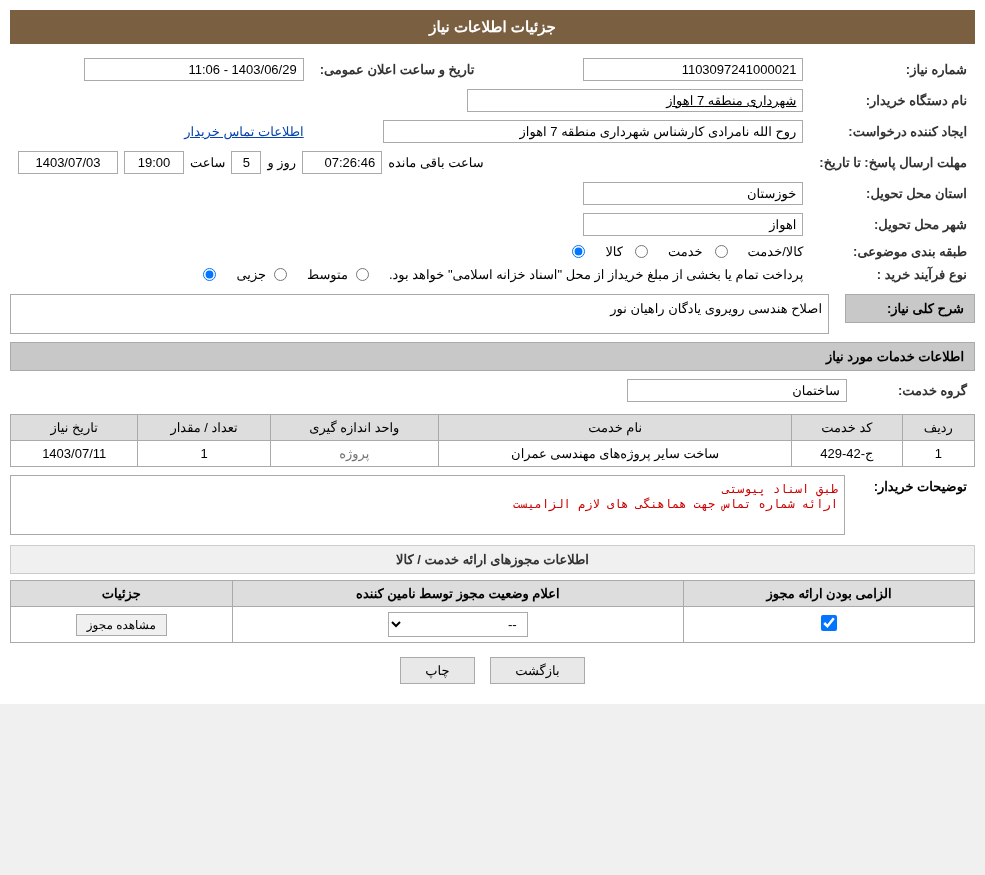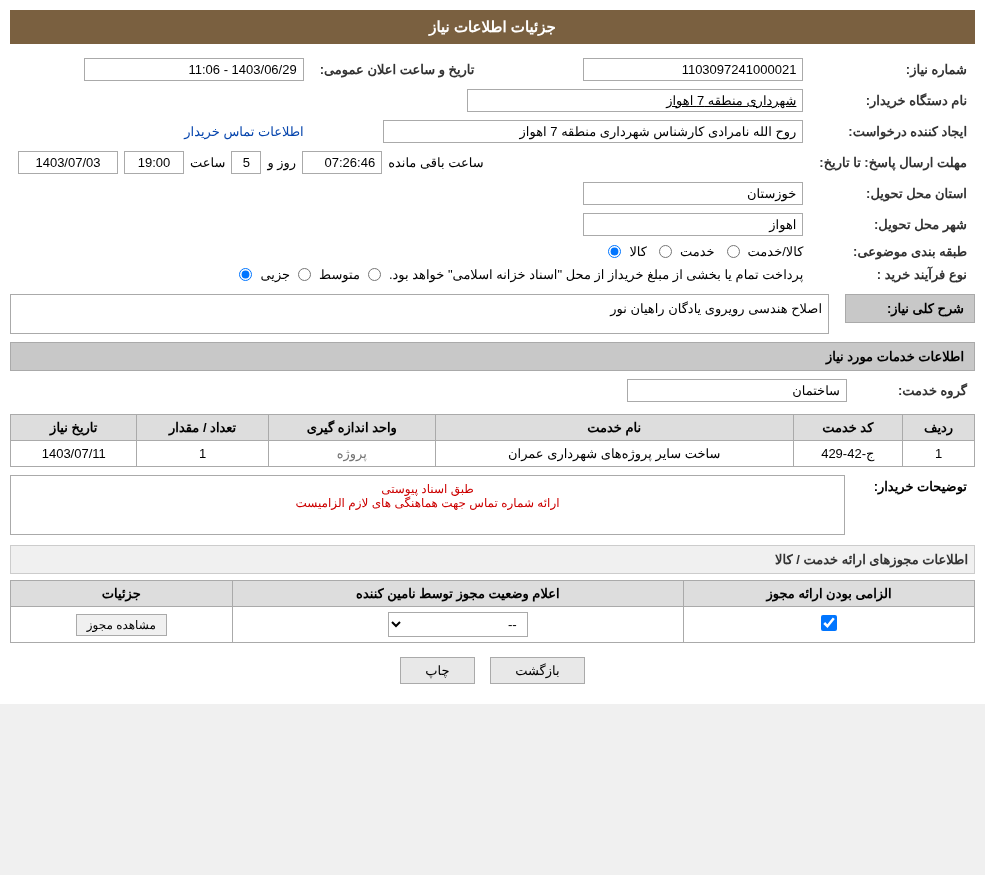--- a/index.html
+++ b/index.html
@@ -54,20 +54,21 @@
     .input-wide {
       width: 336px;
       text-decoration: underline;
     }
     .input-medium {
       width: 220px;
       margin-left: 32px;
     }
     .link-blue {
       color: #0645ad;
+      text-decoration: underline;
       cursor: pointer;
     }
     .datetime-row {
       display: flex;
       align-items: center;
       gap: 6px;
       justify-content: flex-end;
     }
     .date-input {
       border: 1px solid #aaa;
@@ -99,21 +100,21 @@
     }
     .radio-group {
       display: inline-flex;
       gap: 12px;
       align-items: center;
       direction: rtl;
     }
     .radio-item {
       display: flex;
       align-items: center;
-      gap: 8px;
+      gap: 20px;
     }
     .section-header {
       background: #c8c8c8;
       padding: 6px 10px;
       font-weight: bold;
       text-align: right;
       margin: 8px 0 4px 0;
       border: 1px solid #aaa;
     }
     .description-box {
@@ -128,32 +129,33 @@
     .data-table {
       width: 100%;
       border-collapse: collapse;
       margin: 8px 0;
     }
     .data-table th {
       background: #ddd;
       border: 1px solid #aaa;
       padding: 5px 8px;
       text-align: center;
-      font-weight: bold;
+      font-weight: normal;
     }
     .data-table td {
       border: 1px solid #aaa;
       padding: 5px 8px;
       text-align: center;
     }
     .data-table tr:nth-child(even) {
       background: #f9f9f9;
     }
     .mojoz-header {
       background: #f0f0f0;
+      text-align: center;
       padding: 6px;
       margin: 10px 0 6px 0;
       border: 1px solid #ccc;
       font-weight: bold;
       color: #333;
     }
     .mojoz-table {
       width: 100%;
       border-collapse: collapse;
       margin: 6px 0;
@@ -336,31 +338,31 @@
         <th>نام خدمت</th>
         <th>واحد اندازه گیری</th>
         <th>تعداد / مقدار</th>
         <th>تاریخ نیاز</th>
       </tr>
     </thead>
     <tbody id="khedamat-body">
     <tr>
     <td>1</td>
     <td>ج-42-429</td>
-    <td>ساخت سایر پروژه‌های شهرداری عمران</td>
+    <td>ساخت سایر پروژه‌های مهندسی عمران</td>
     <td style="color:#737373; cursor:pointer;">پروژه</td>
     <td>1</td>
     <td>1403/07/11</td>
   </tr>
       </tbody>
   </table>
 
   <div style="display:flex; align-items:flex-start; margin:6px 0;">
     <div style="font-weight:bold; width:130px; text-align:right; padding-right:8px; padding-top:4px; flex-shrink:0;">توضیحات خریدار:</div>
-    <div style="flex:1; border:1px solid #aaa; padding:6px; min-height:60px; background:#fff; text-align:center; direction:rtl; color:#c00; font-size:12px;">
+    <div style="flex:1; border:1px solid #aaa; padding:6px; min-height:60px; background:#fff; text-align:right; direction:rtl; color:#c00; font-size:12px;font-family:Liberation Mono, monospace;">
       <div>طبق اسناد پیوستی</div>
       <div>ارائه شماره تماس جهت هماهنگی های لازم الزامیست</div>
     </div>
   </div>
 
   <div class="mojoz-header">اطلاعات مجوزهای ارائه خدمت / کالا</div>
 
   <table class="mojoz-table">
     <thead>
       <tr>

